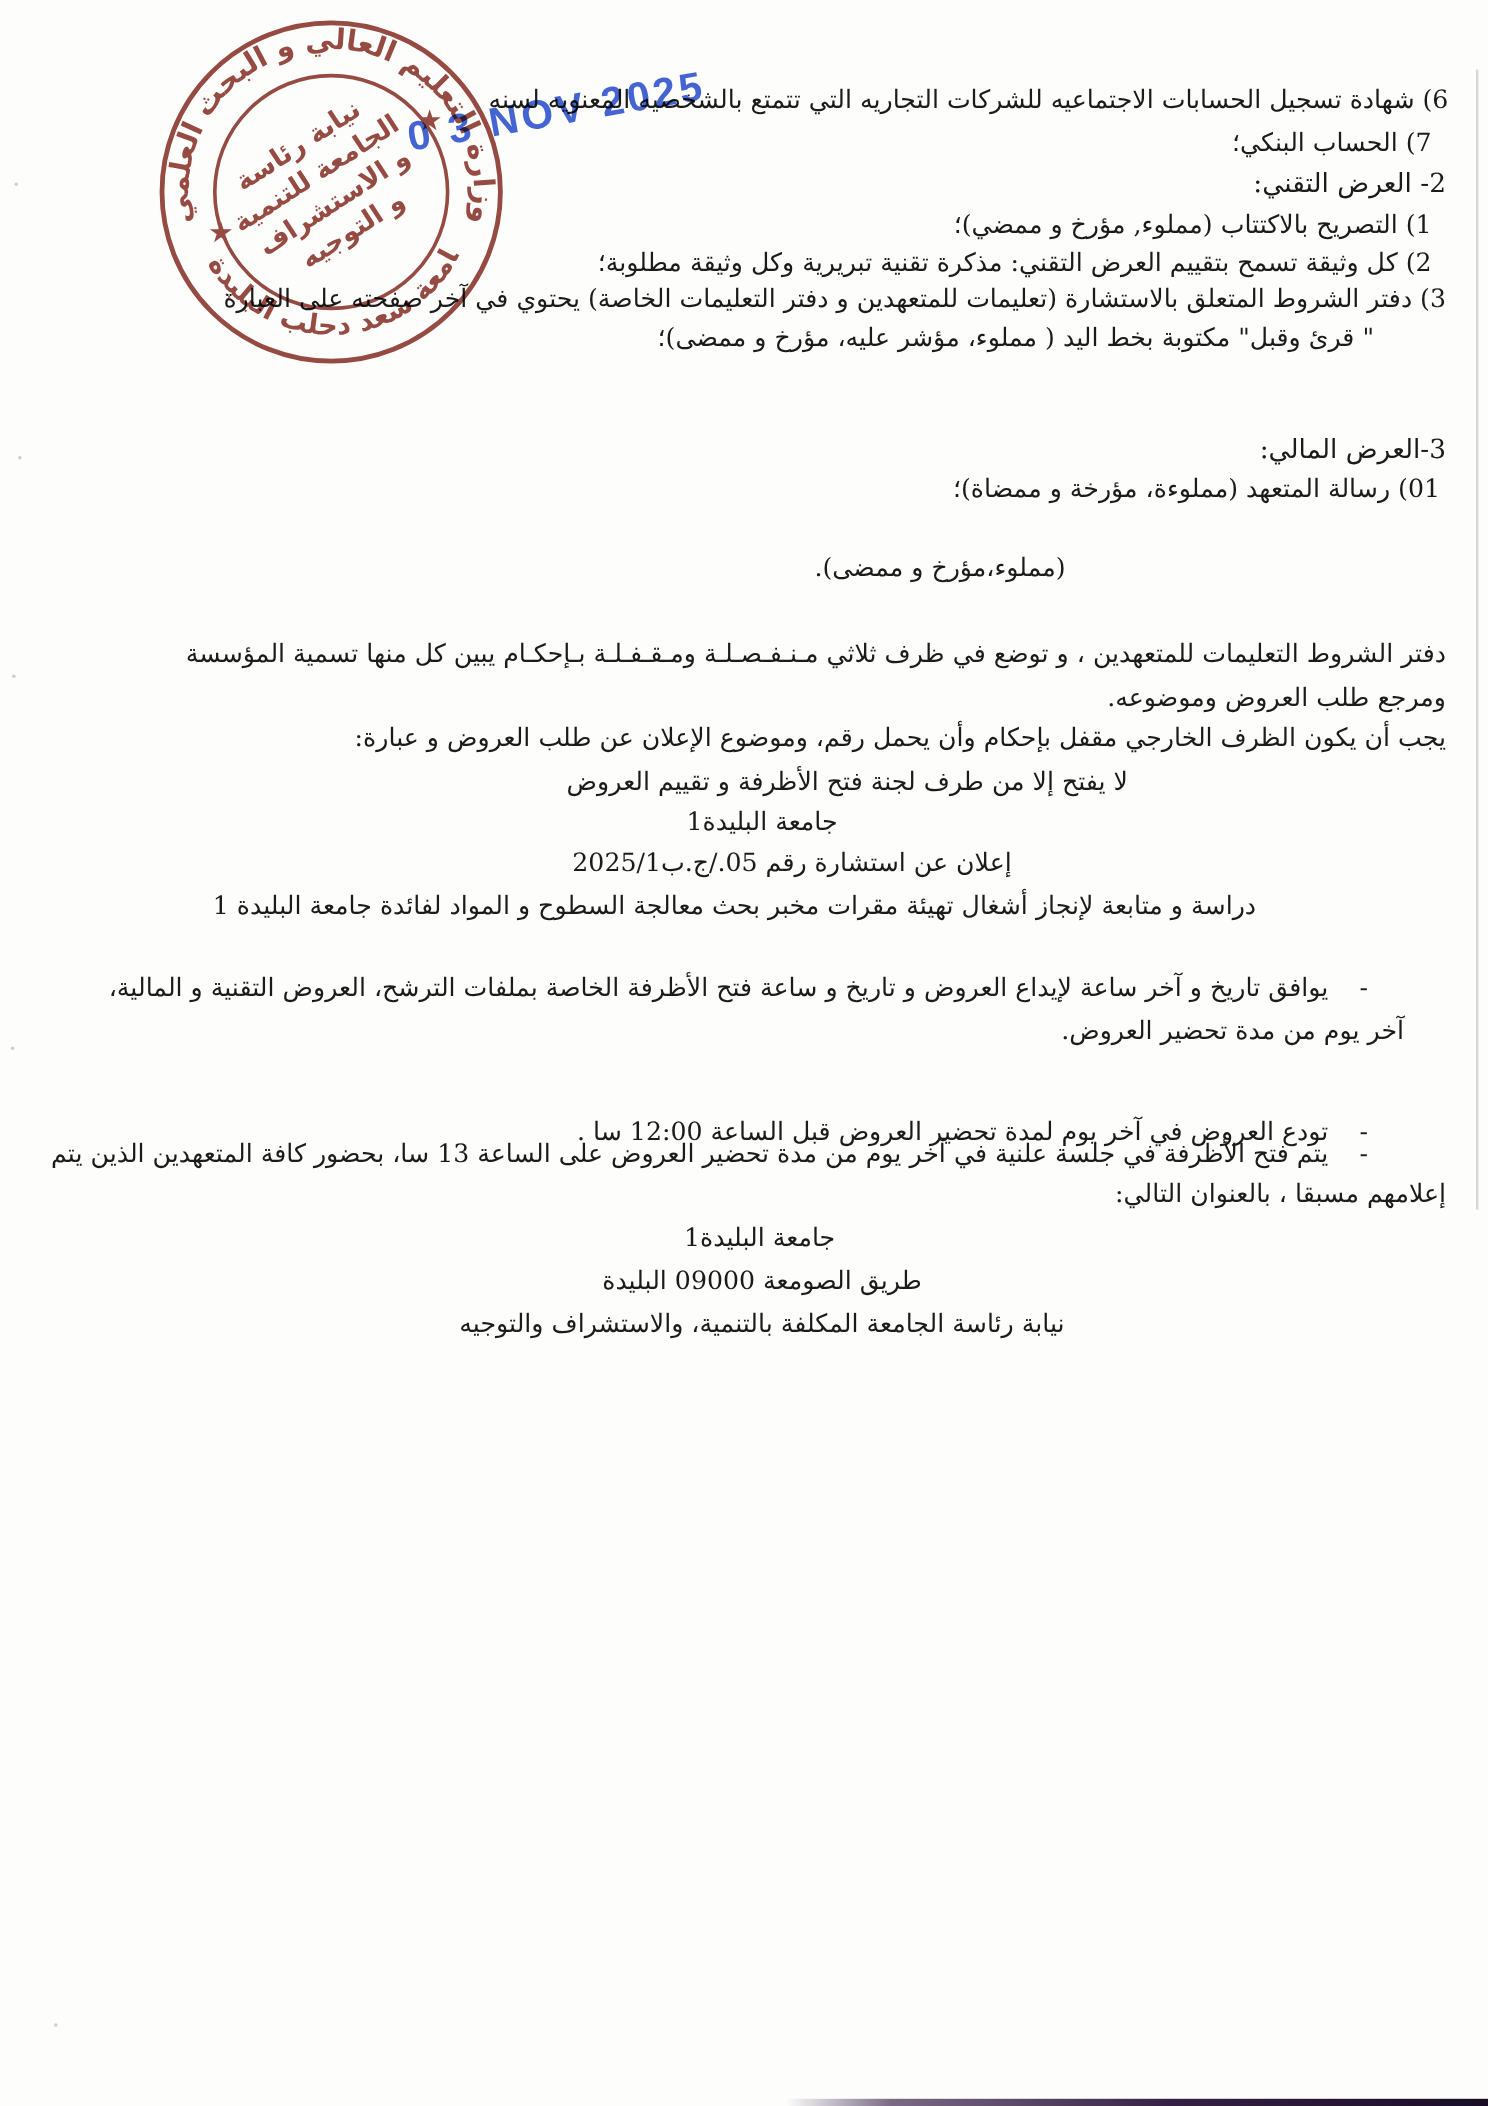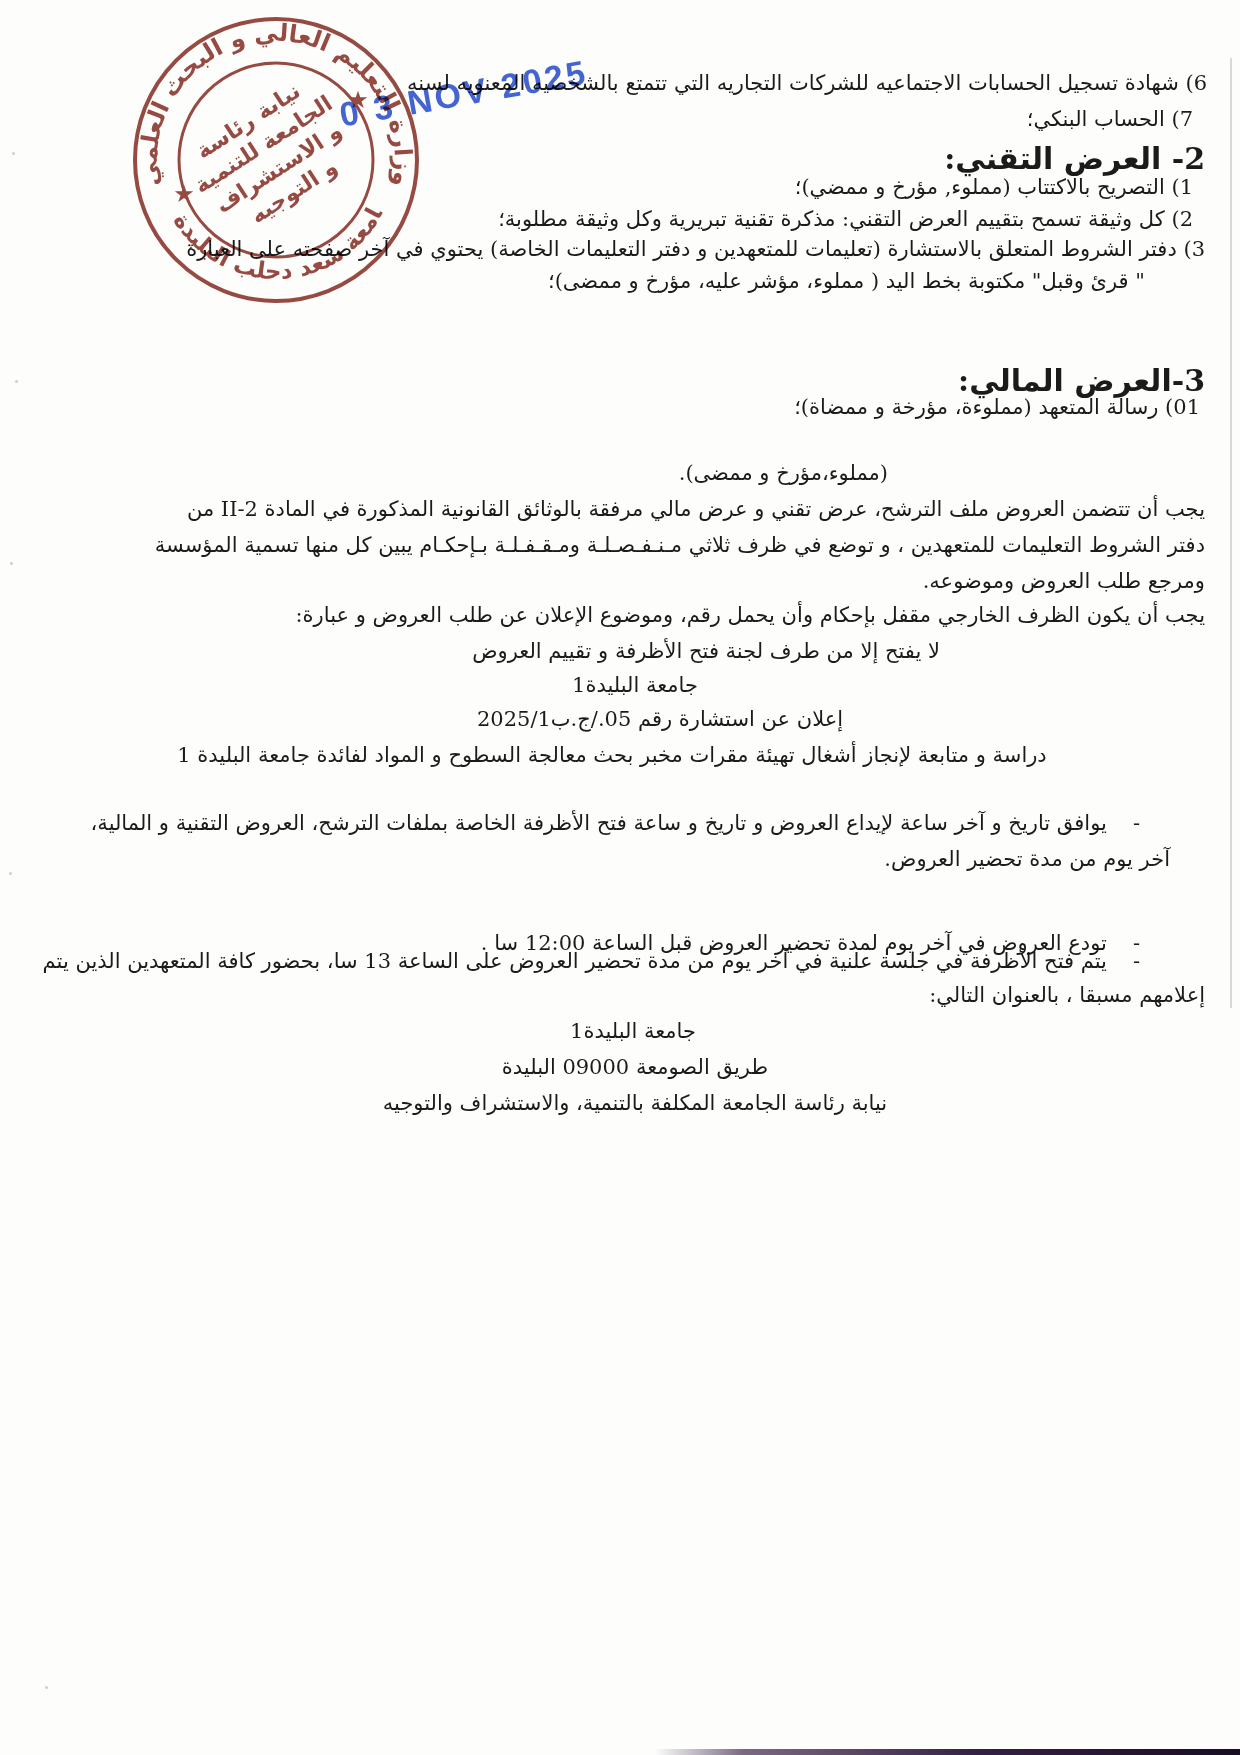--- a/index.html
+++ b/index.html
@@ -4,21 +4,21 @@
 <style>
   html,body{margin:0;padding:0;background:#ffffff;}
   .page{
     position:relative;width:1240px;height:1755px;margin:0 auto;
     background:#fdfdfc;overflow:hidden;
     font-family:"DejaVu Serif","DejaVu Sans",serif;
     color:#1b1b1b;
   }
   .ln{position:absolute;font-size:21px;line-height:1.25;white-space:nowrap;direction:rtl;}
   .center{left:0;right:0;text-align:center;}
-  .h{font-weight:bold;font-size:30px;}
+  .h{font-weight:normal;font-size:22px;}
   .b{font-weight:bold;}
   .bullet .dash{margin-left:26px;}
   .stamp{position:absolute;left:126px;top:10px;mix-blend-mode:multiply;opacity:.92;}
   .datestamp{
     position:absolute;left:340px;top:96px;
     transform:rotate(-10deg);transform-origin:left center;
     font-family:"Liberation Sans",sans-serif;font-weight:bold;
     font-size:34px;letter-spacing:3px;white-space:nowrap;
     mix-blend-mode:multiply;opacity:.88;
   }
@@ -38,21 +38,20 @@
   <div class="ln h" style="top:140px;right:35px">2- العرض التقني:</div>
   <div class="ln" style="top:174px;right:47px">1) التصريح بالاكتتاب (مملوء, مؤرخ و ممضي)؛</div>
   <div class="ln" style="top:206px;right:47px">2) كل وثيقة تسمح بتقييم العرض التقني: مذكرة تقنية تبريرية وكل وثيقة مطلوبة؛</div>
   <div class="ln" style="top:236px;right:35px">3) دفتر الشروط المتعلق بالاستشارة (تعليمات للمتعهدين و دفتر التعليمات الخاصة) يحتوي في آخر صفحته على العبارة</div>
   <div class="ln" style="top:268px;right:95px">" قرئ وقبل" مكتوبة بخط اليد ( مملوء، مؤشر عليه، مؤرخ و ممضى)؛</div>
 
   <div class="ln h" style="top:362px;right:35px">3-العرض المالي:</div>
   <div class="ln" style="top:394px;right:40px">01) رسالة المتعهد (مملوءة، مؤرخة و ممضاة)؛</div>
   <div class="ln" style="top:460px;right:352px">(مملوء،مؤرخ و ممضى).</div>
 
-  <div class="ln" style="top:496px;right:35px">يجب أن تتضمن العروض ملف الترشح، عرض تقني و عرض مالي مرفقة بالوثائق القانونية المذكورة في المادة II-2 من</div>
   <div class="ln" style="top:532px;right:35px">دفتر الشروط التعليمات للمتعهدين ، و توضع في ظرف ثلاثي مـنـفـصـلـة ومـقـفـلـة بـإحكـام يبين كل منها تسمية المؤسسة</div>
   <div class="ln" style="top:568px;right:35px">ومرجع طلب العروض وموضوعه.</div>
   <div class="ln" style="top:602px;right:35px">يجب أن يكون الظرف الخارجي مقفل بإحكام وأن يحمل رقم، وموضوع الإعلان عن طلب العروض و عبارة:</div>
 
   <div class="ln" style="top:638px;right:300px">لا يفتح إلا من طرف لجنة فتح الأظرفة و تقييم العروض</div>
   <div class="ln center" style="top:672px;transform:translateX(15px)">جامعة البليدة1</div>
   <div class="ln center" style="top:706px;transform:translateX(40px)">إعلان عن استشارة رقم 05./ج.ب2025/1</div>
   <div class="ln center" style="top:742px;transform:translateX(-8px)">دراسة و متابعة لإنجاز أشغال تهيئة مقرات مخبر بحث معالجة السطوح و المواد   لفائدة جامعة البليدة 1</div>
 
   <div class="ln bullet" style="top:810px;right:100px">

